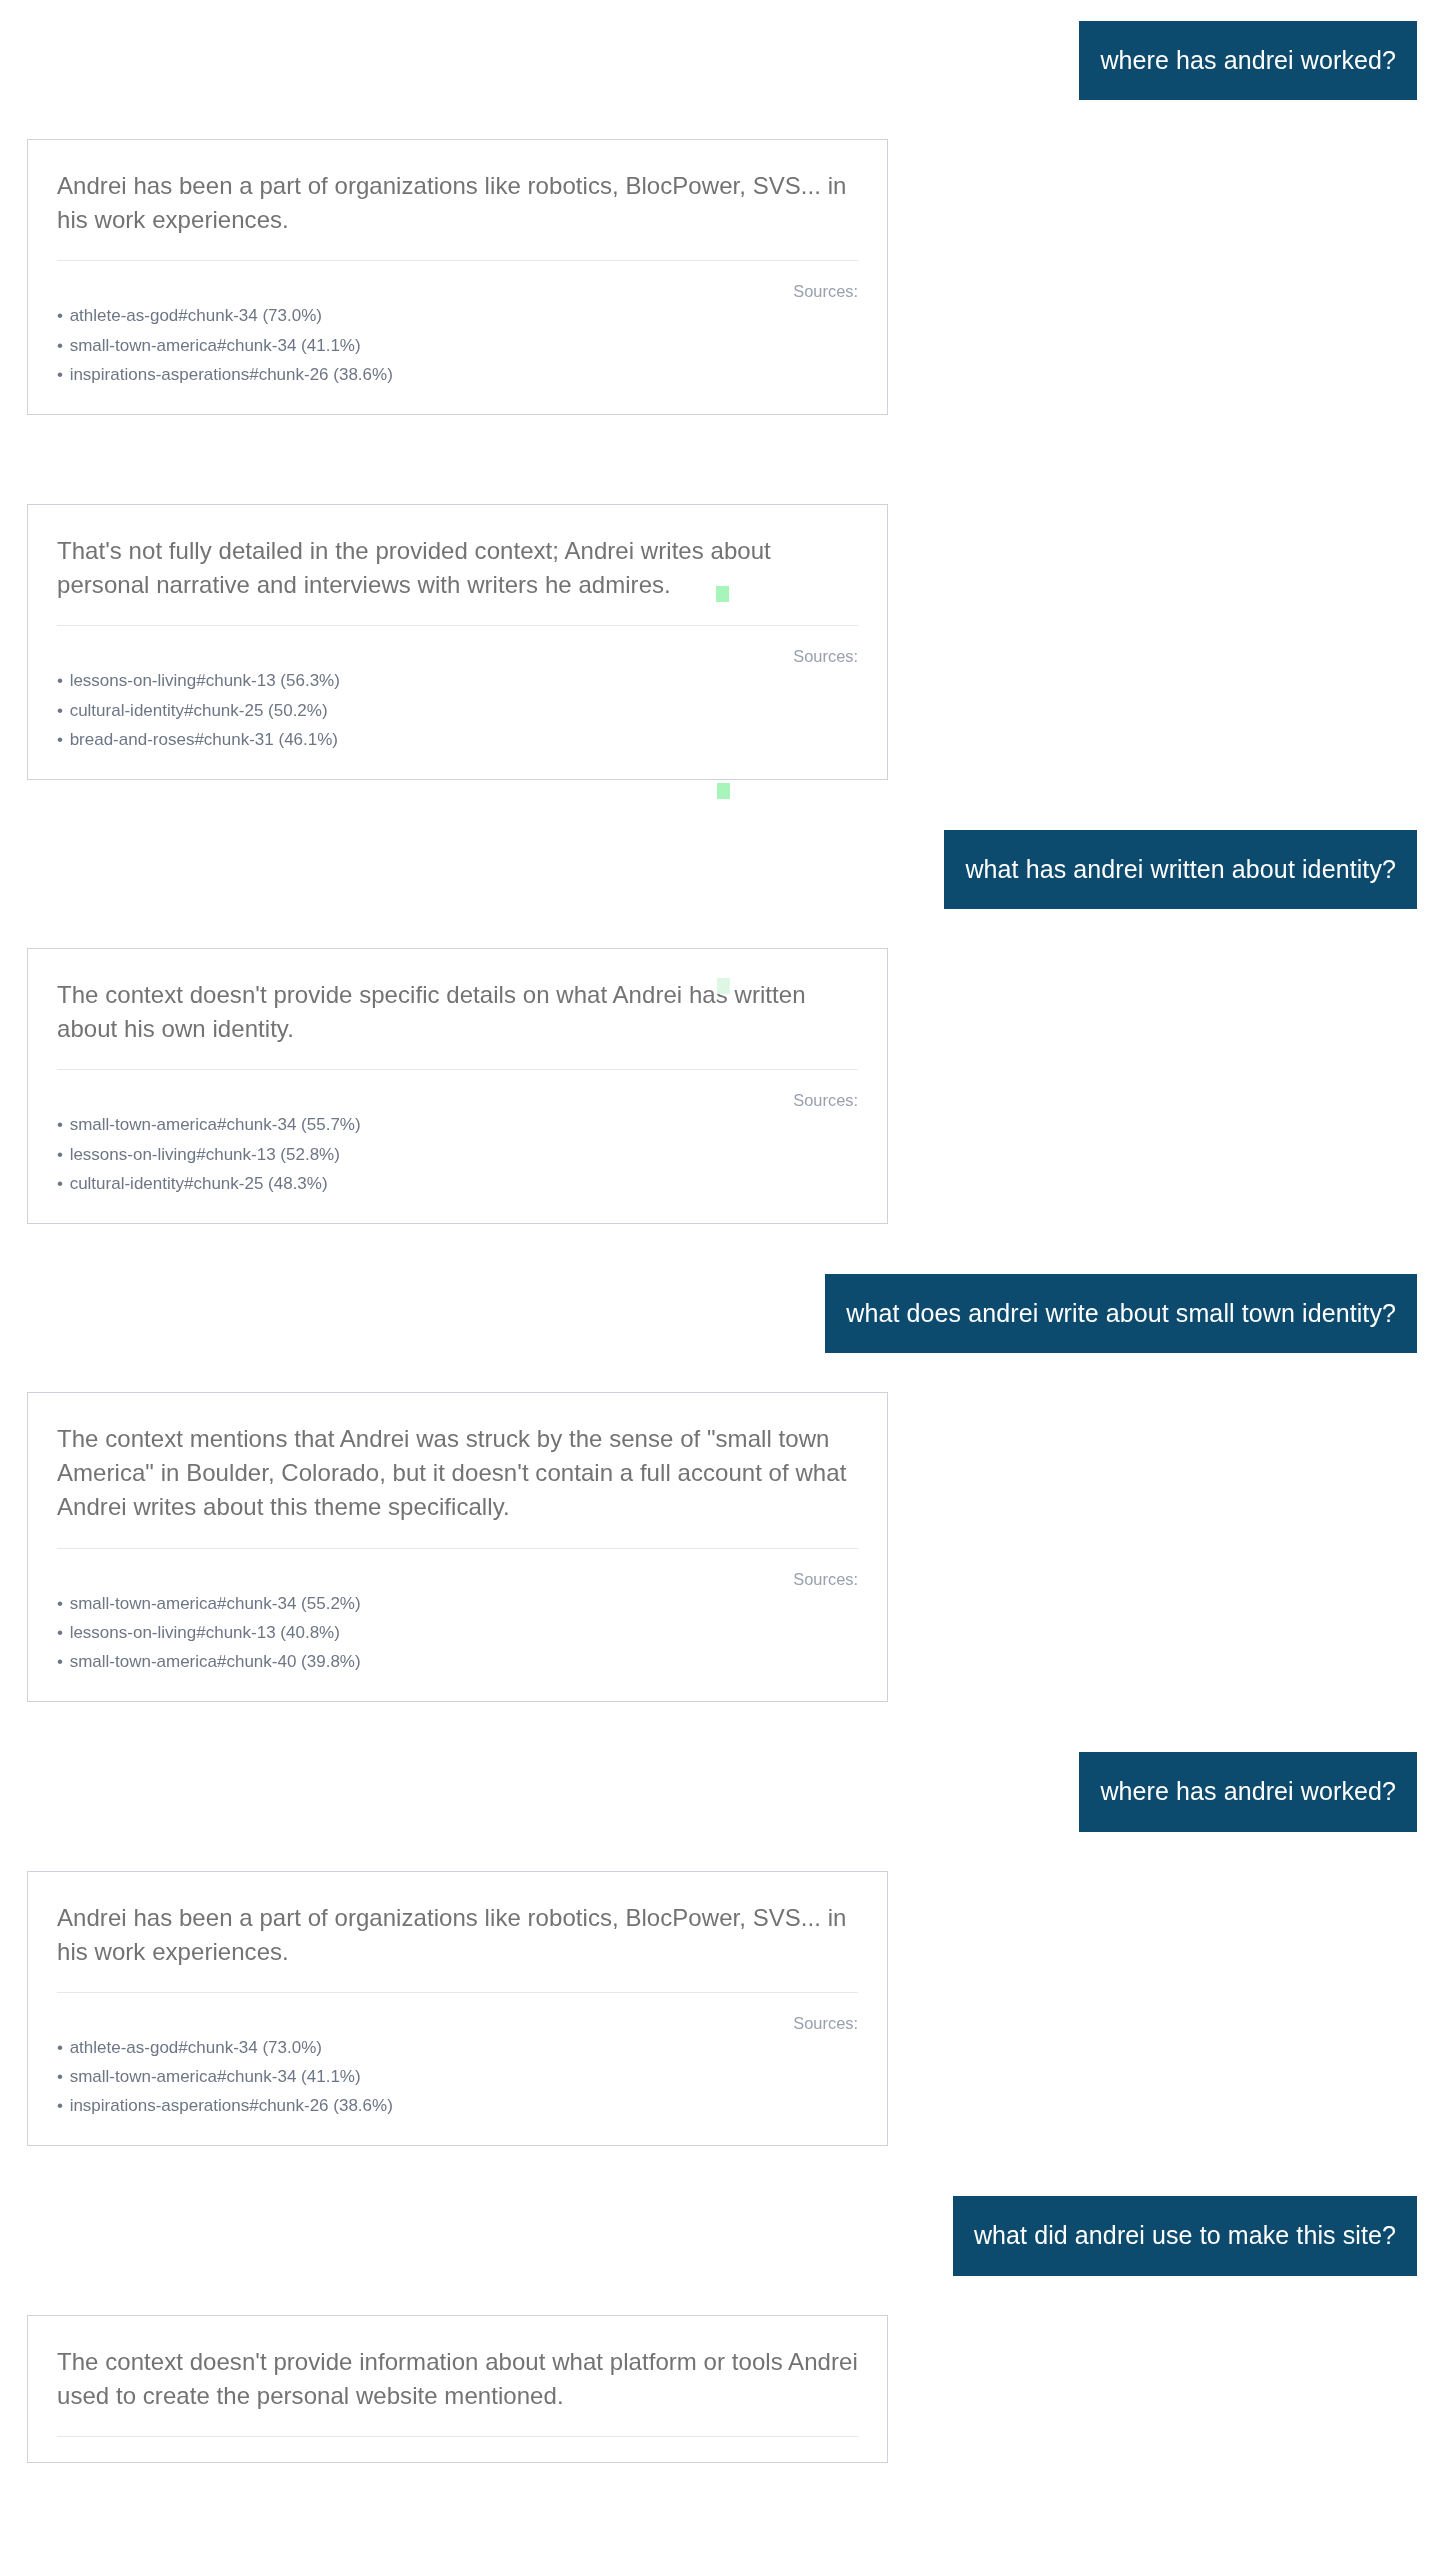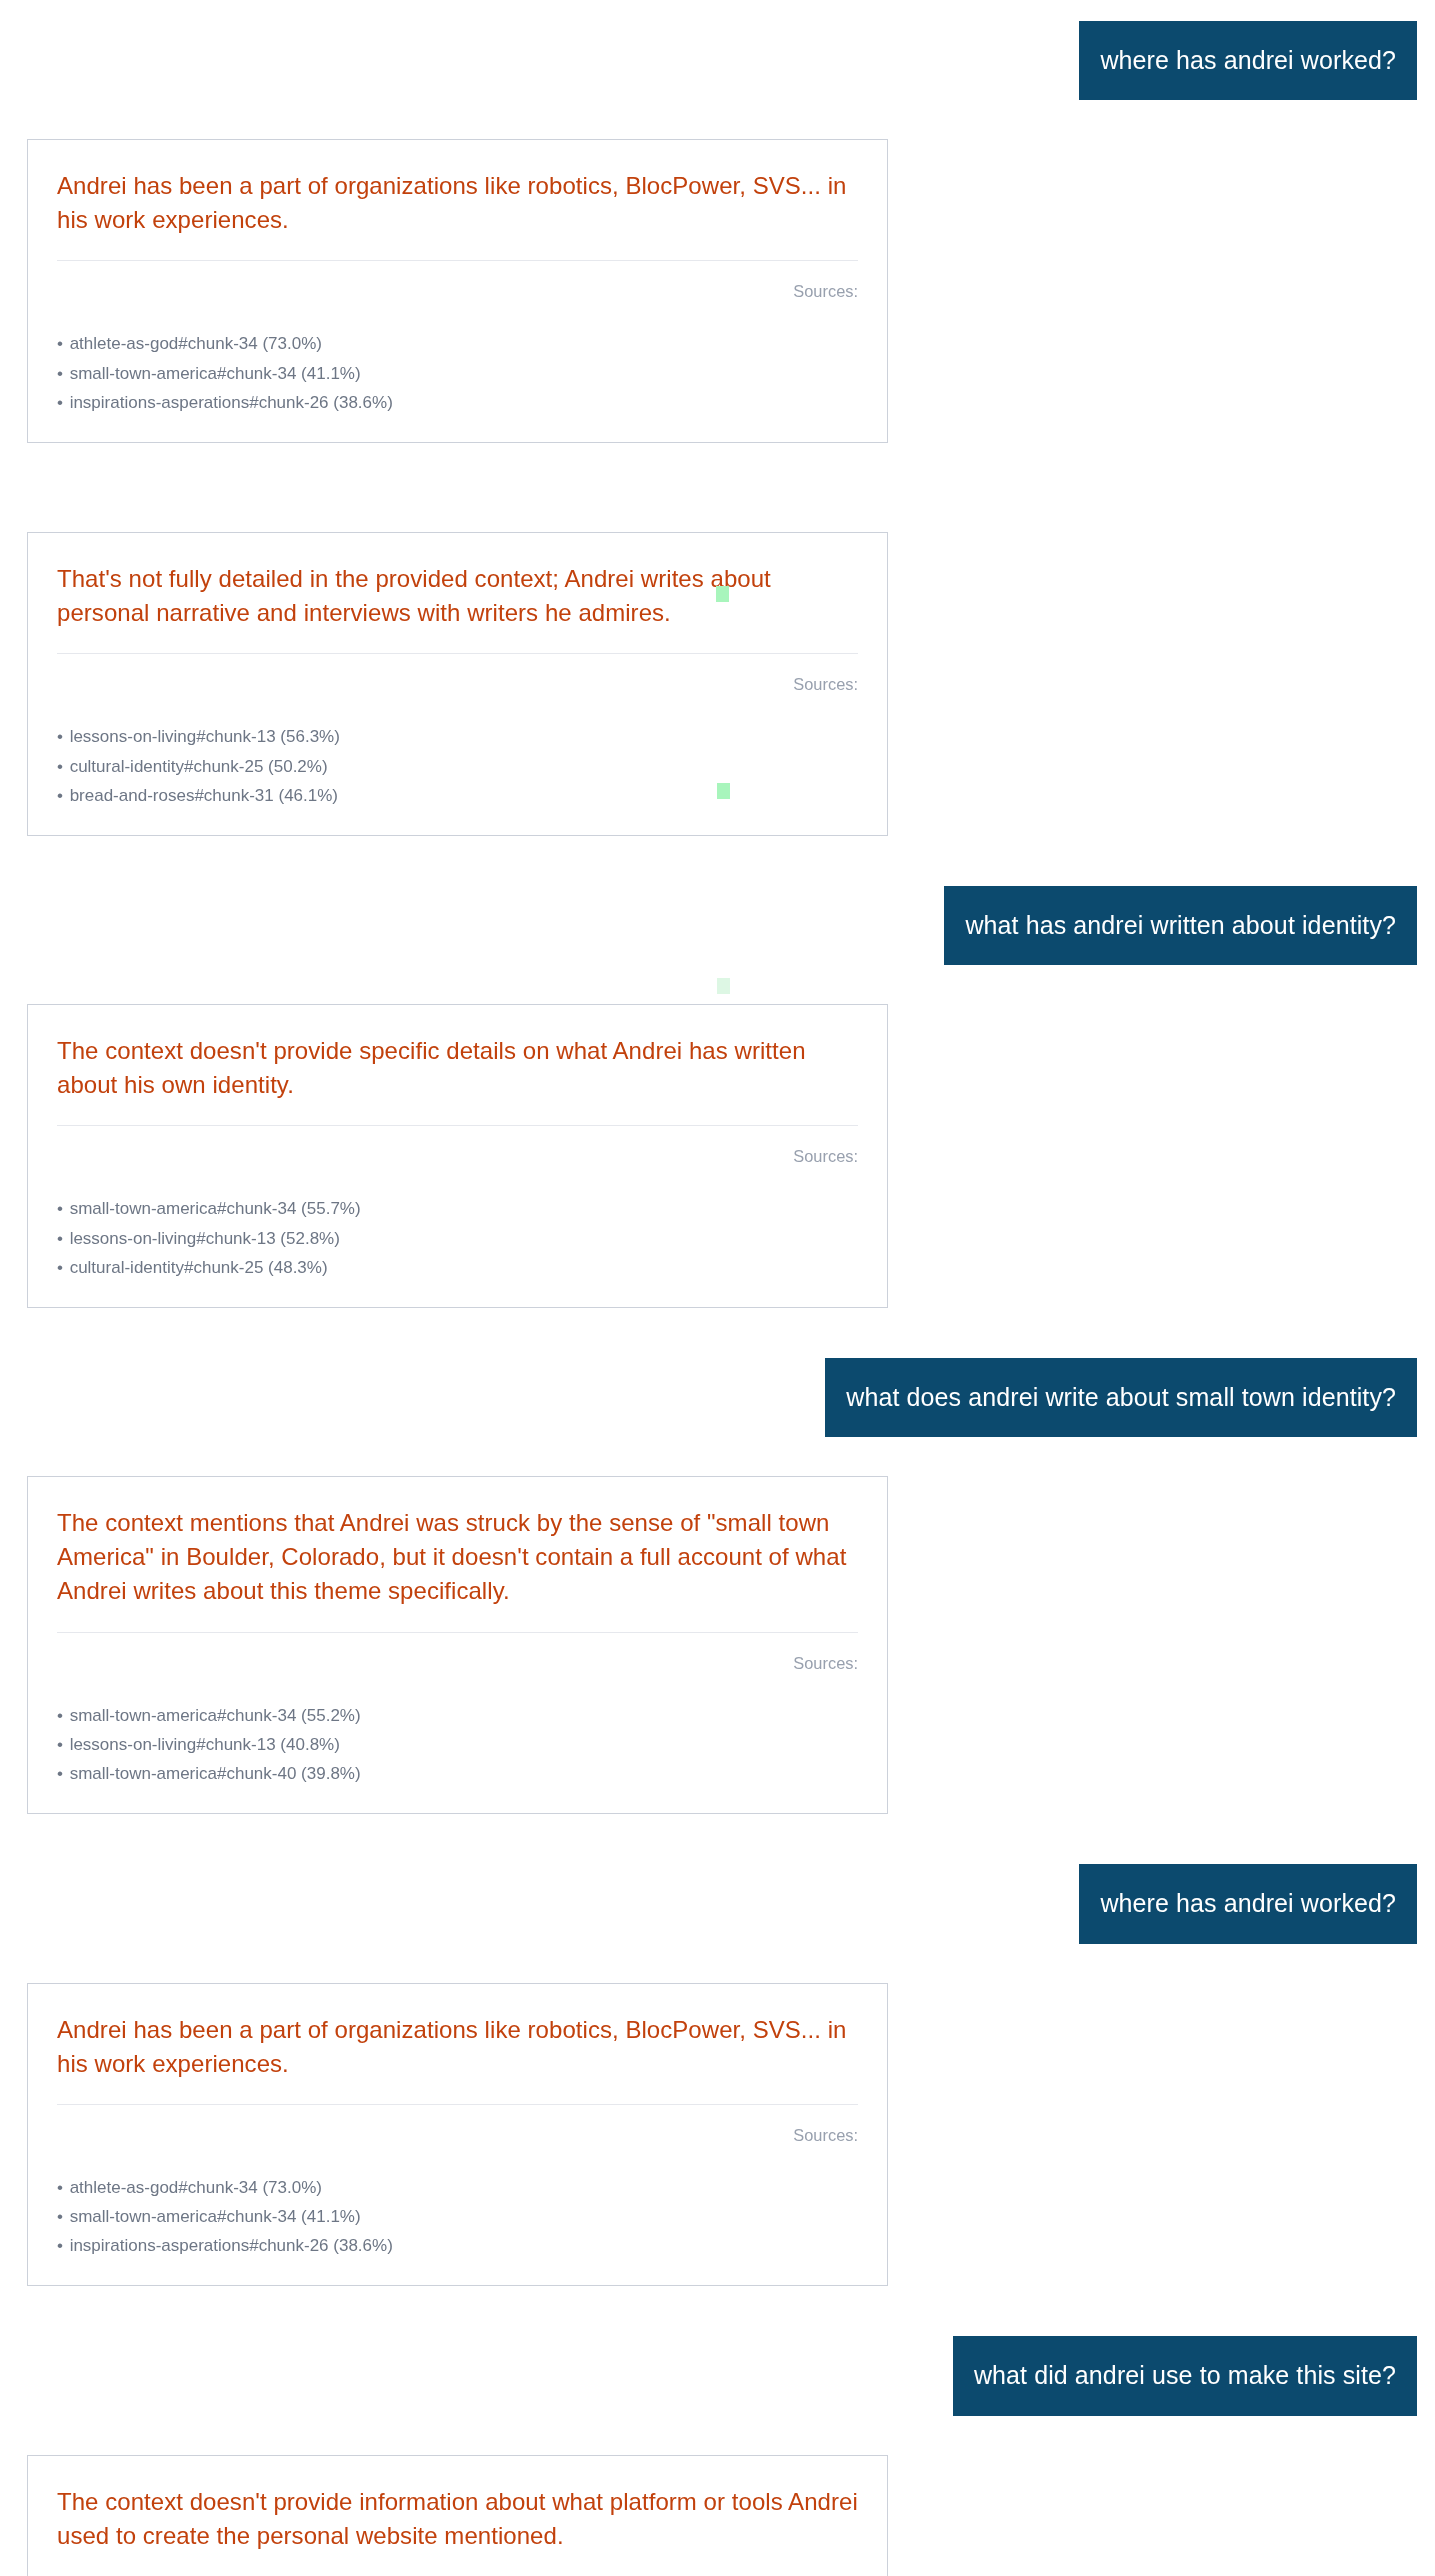--- a/index.html
+++ b/index.html
@@ -51,41 +51,41 @@
   }
   .answer-card {
     width: 861px;
     background: #ffffff;
     border: 1px solid #ccd1da;
     padding: 29px 29px 25px 29px;
   }
   .answer-text {
     font-size: 24px;
     line-height: 1.42;
-    color: #c2410c;
+    color: #737373;
     margin: 0 0 0 0;
     font-weight: 400;
     letter-spacing: 0.05px;
   }
   .card-divider {
     height: 1px;
     background: #e6e8ed;
     border: 0;
     margin: 23px 0 0 0;
   }
   .sources-label {
     font-size: 16.4px;
     color: #98a0ae;
     margin: 21px 0 0 0;
     font-weight: 400;
     text-align: right;
   }
   .sources-list {
     list-style: none;
-    margin: 28px 0 0 0;
+    margin: 0 0 0 0;
     padding: 0;
   }
   .sources-list li {
     font-size: 17px;
     color: #6d7685;
     line-height: 1.72;
     font-weight: 400;
     white-space: nowrap;
   }
   .sources-list li::before {

